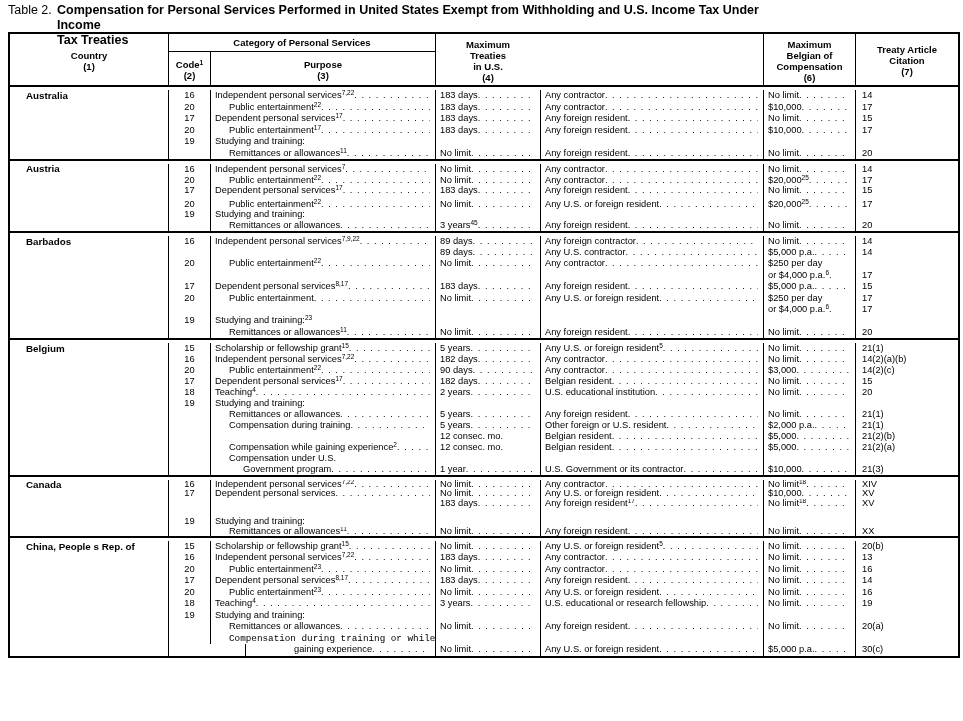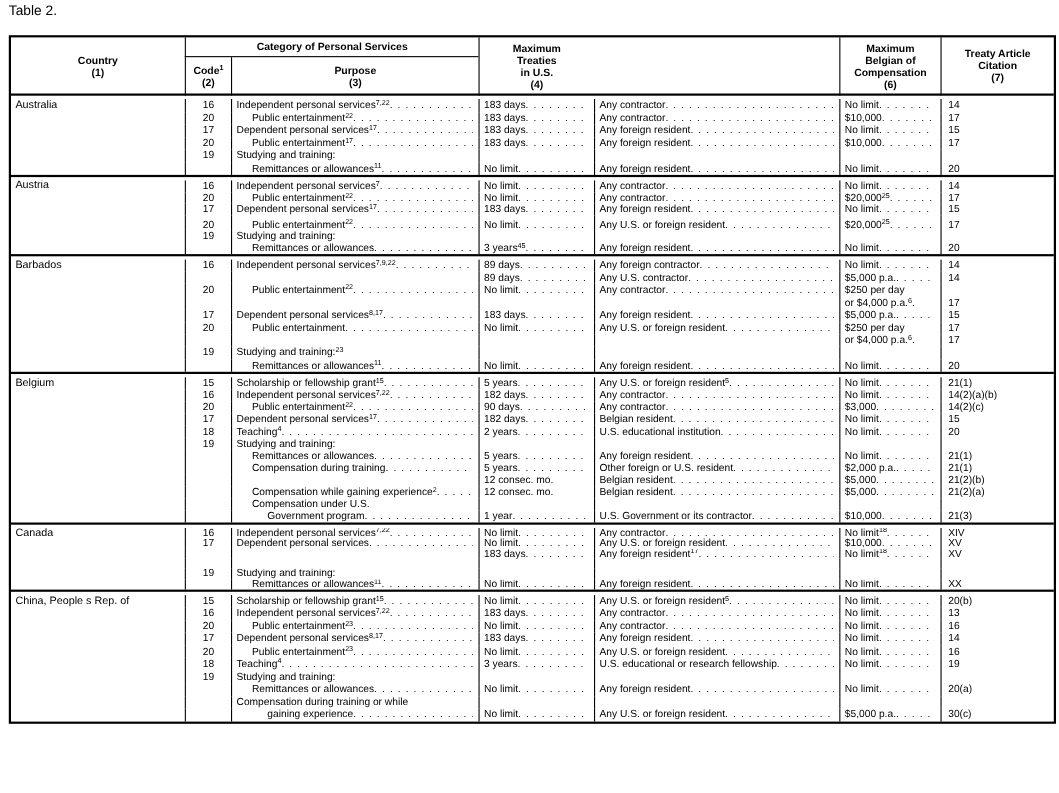--- a/index.html
+++ b/index.html
@@ -41,35 +41,39 @@
   sup { font-size: 6.5px; line-height: 0; vertical-align: 3px; }
 
   
   .block { padding-top: 3px; }
   .block + .block { border-top: 2px solid #000; }
   .line-row { font-size: 9.3px; }
   .cell {
     overflow: hidden; display: flex; align-items: flex-start;
     padding-right: 5px; height: 100%;
   }
-  .c-country { padding-left: 4px; font-weight: normal; font-size: 9.8px; white-space: nowrap; }
+  .c-country { padding-left: 16px; font-weight: bold; font-size: 9.8px; white-space: nowrap; }
   .c-code    { justify-content: center; padding-right: 0; }
   .c-cite    { padding-left: 6px; }
   .c-presence, .c-payer, .c-amount { padding-left: 4px; }
   .t { white-space: nowrap; }
   .lead { flex: 1 1 10px; overflow: hidden; white-space: nowrap; min-width: 8px; letter-spacing: 1px; }
   .lead::before { content: " . . . . . . . . . . . . . . . . . . . . . . . . . . . . . . . . . . . . . . . . . ."; }
 </style>
 </head>
 <body>
 
 <div class="page">
 
   <div class="title-row">
     <div class="title-label">Table 2.</div>
+    <div class="title-text">
+      <div>Compensation for Personal Services Performed in United States Exempt from Withholding and U.S. Income Tax Under Income</div>
+      <div>Tax Treaties</div>
+    </div>
   </div>
 
   <div class="table-frame">
 
     <div class="grid-cols thead">
       <div class="h-cell h-country">
         <span>Country</span>
         <span>(1)</span>
       </div>
       <div class="h-cell h-category bl">
@@ -1132,32 +1136,32 @@
               <span class="t">No limit</span>
               <span class="lead"></span>
             </div>
             <div class="cell bl c-cite">
               <span class="t">20(a)</span>
             </div>
           </div>
           <div class="grid-cols line-row" style="height: 11.5px; line-height: 11.5px;">
             <div class="cell c-country"></div>
             <div class="cell bl c-code" style="padding-left: 0px;"></div>
-            <div class="cell bl c-purpose" style="padding-left: 4px;">
+            <div class="cell bl c-purpose" style="padding-left: 18px; font-family: Liberation Mono, monospace;">
               <span class="t">Compensation during training or while</span>
             </div>
             <div class="cell bl c-presence"></div>
             <div class="cell bl c-payer"></div>
             <div class="cell bl c-amount"></div>
             <div class="cell bl c-cite"></div>
           </div>
           <div class="grid-cols line-row" style="height: 11.5px; line-height: 11.5px;">
             <div class="cell c-country"></div>
             <div class="cell bl c-code" style="padding-left: 0px;"></div>
-            <div class="cell bl c-purpose" style="padding-left: 32px;">
+            <div class="cell bl c-purpose" style="padding-left: 48px; margin-left: 35px;">
               <span class="t">gaining experience</span>
               <span class="lead"></span>
             </div>
             <div class="cell bl c-presence">
               <span class="t">No limit</span>
               <span class="lead"></span>
             </div>
             <div class="cell bl c-payer">
               <span class="t">Any U.S. or foreign resident</span>
               <span class="lead"></span>

